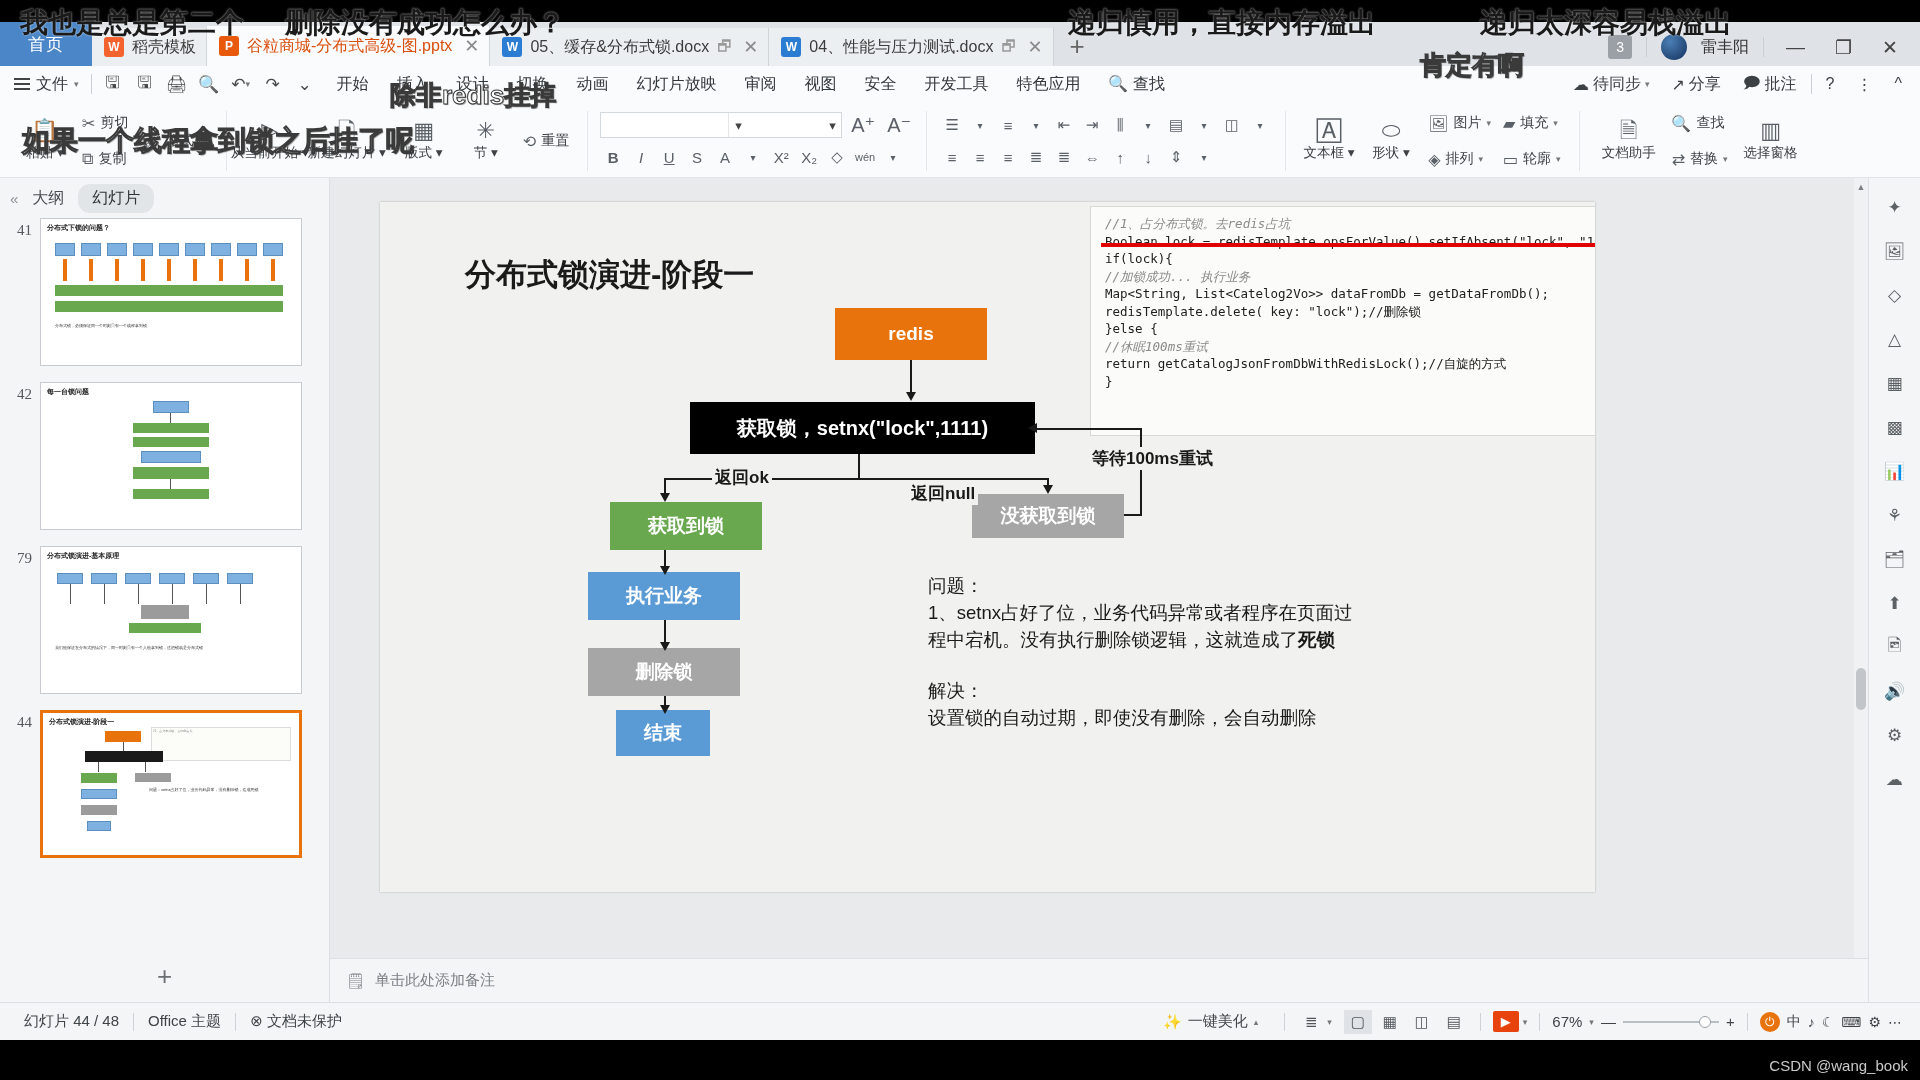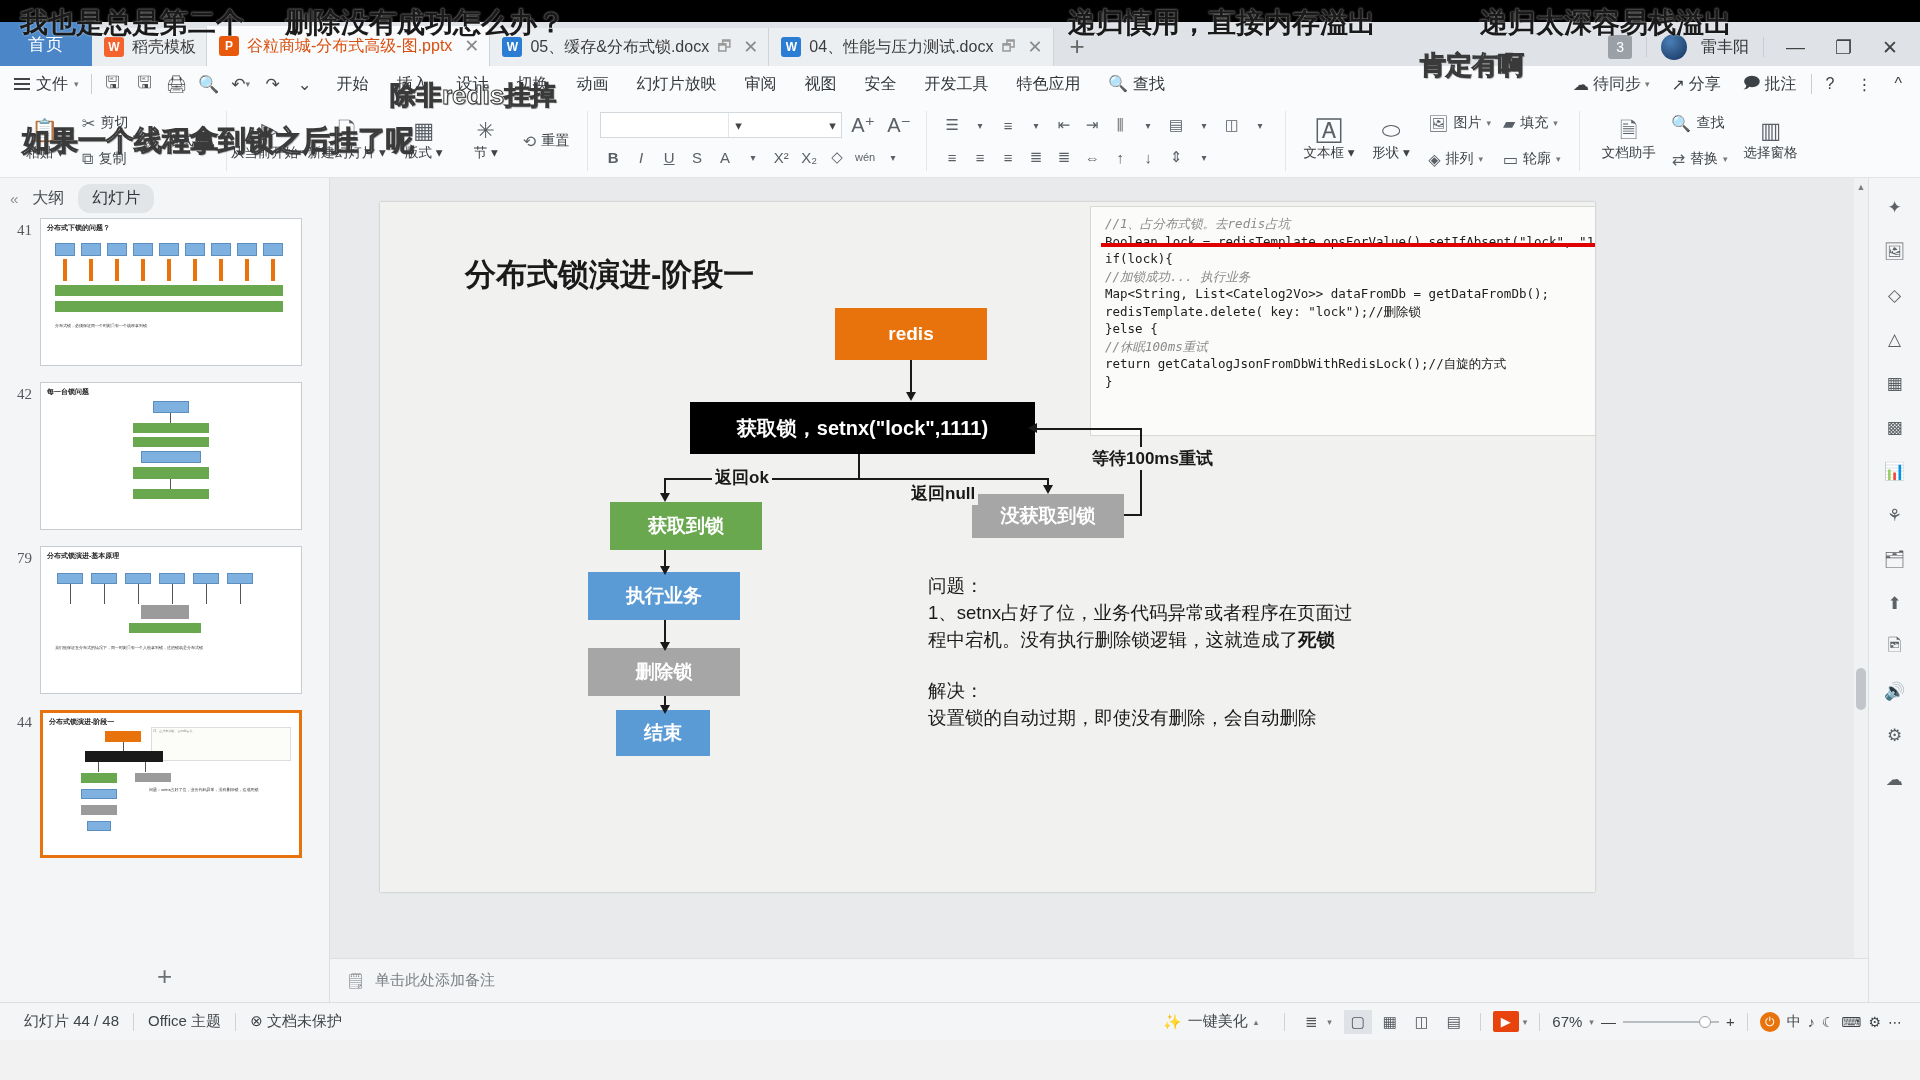--- a/index.html
+++ b/index.html
@@ -745,20 +745,23 @@
         <span>中</span>
         <span>♪</span>
         <span>☾</span>
         <span>⌨</span>
         <span>⚙</span>
         <span>⋯</span>
       </div>
     </div>
   </div>
 
+  <div class="letterbox-bottom">
+    <span class="watermark">CSDN @wang_book</span>
+  </div>
 
   <div id="danmaku-layer">
       <div class="danmaku dm-dark" style="left: 20px; top: 4px; font-size: 28px;">我也是总是第二个</div>
       <div class="danmaku dm-dark" style="left: 285px; top: 4px; font-size: 28px;">删除没有成功怎么办？</div>
       <div class="danmaku dm-dark" style="left: 1068px; top: 4px; font-size: 28px;">递归慎用，直接内存溢出</div>
       <div class="danmaku dm-dark" style="left: 1480px; top: 4px; font-size: 28px;">递归太深容易栈溢出</div>
       <div class="danmaku" style="left: 1420px; top: 48px; font-size: 26px;">肯定有啊</div>
       <div class="danmaku" style="left: 390px; top: 78px; font-size: 26px;">除非redis挂掉</div>
       <div class="danmaku" style="left: 22px; top: 122px; font-size: 28px;">如果一个线程拿到锁之后挂了呢</div>
     </div>

